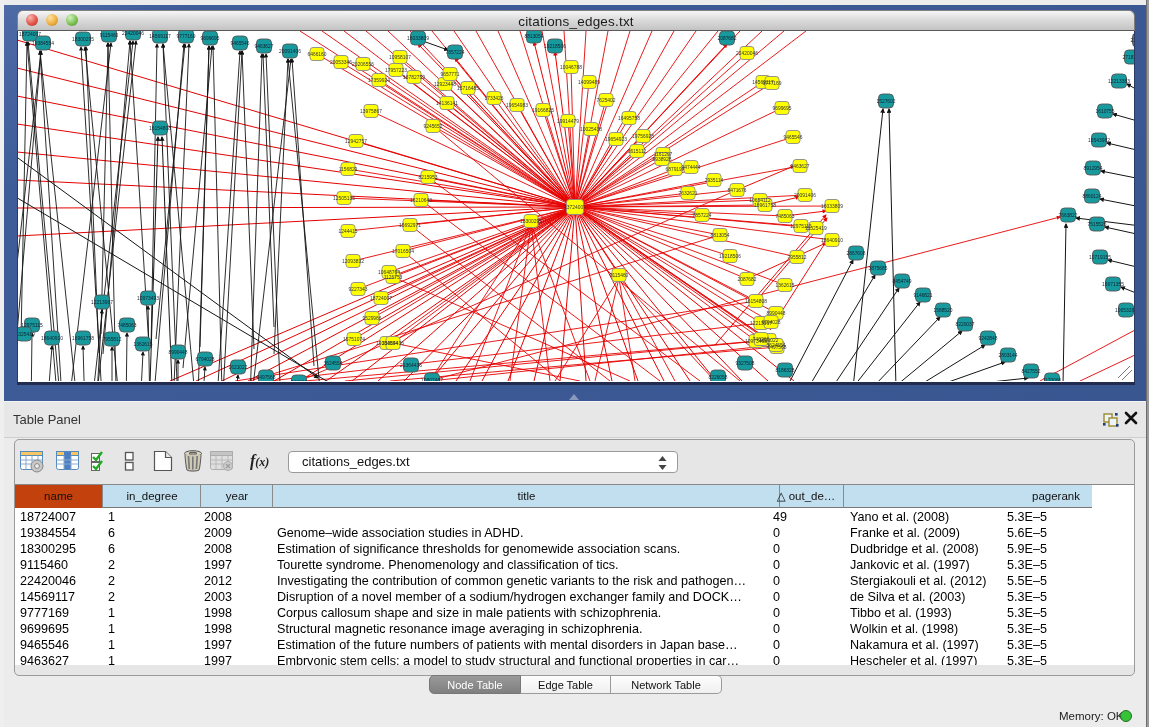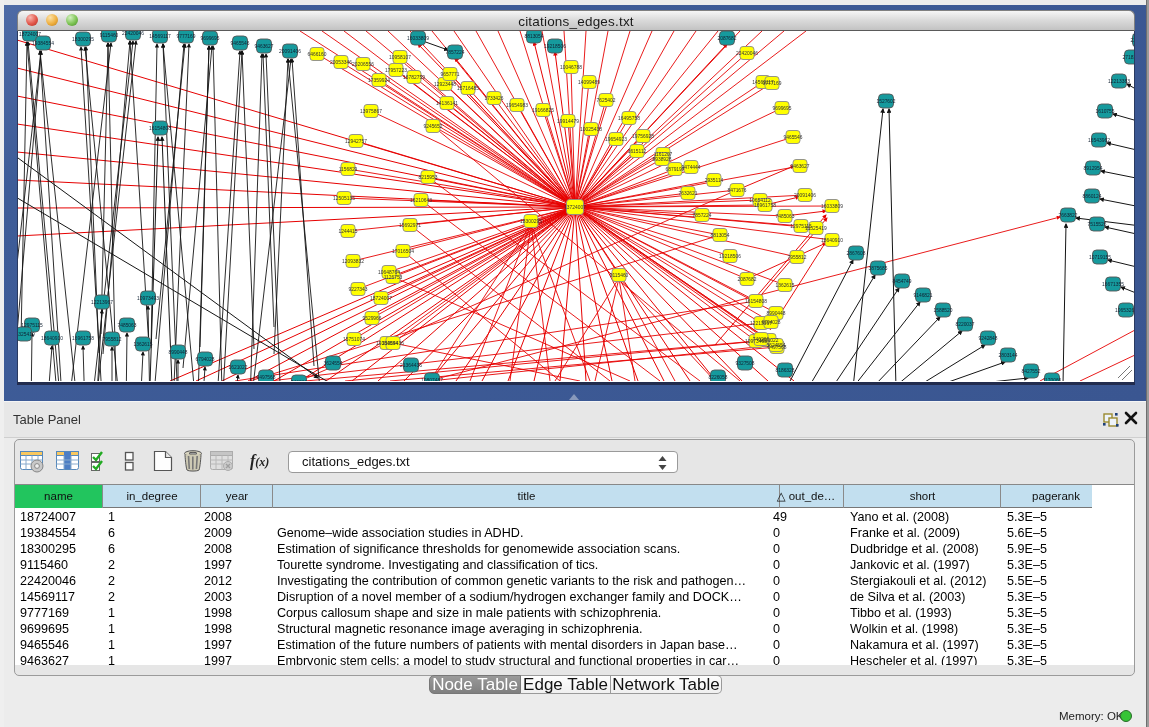--- a/index.html
+++ b/index.html
@@ -16,21 +16,21 @@
 #panel{left:14px;top:439px;width:1121px;height:237px;background:#e6e6e6;border:1px solid #9b9b9b;border-radius:5px}
 #ddown{left:288px;top:451px;width:390px;height:22px;background:#fff;border:1px solid #9a9a9a;border-radius:4px;font-size:13px;color:#111;line-height:20px;padding-left:13px}
 #tbl{left:15px;top:484px;width:1119px;height:181px;background:#fff;border-top:1px solid #888;overflow:hidden;font-size:12px}
 #thead{left:0;top:0;width:1077px;height:23px;background:#c2dfef;border-bottom:1px solid #777}
 .th{position:absolute;top:0;height:23px;border-right:1px solid #8a8a8a;text-align:center;line-height:23px;color:#111;overflow:hidden;font-size:11.5px}
 .tr{position:relative;height:16px;line-height:16px;white-space:nowrap;color:#000;font-size:12.6px}
 .tr div{position:absolute;top:0;height:16px;overflow:hidden}
 .c0{left:5px;width:80px}.c1{left:93px;width:90px}.c2{left:189px;width:66px}
 .c3{left:262px;width:489px}.c4{left:758px;width:70px}.c5{left:835px;width:160px}.c6{left:992px;width:85px}
 #rowsbox{left:0;top:24px;width:1105px}
-#tabs{left:429px;top:675px;height:19px;font-size:17px}
+#tabs{left:429px;top:675px;height:19px;font-size:11px}
 .tab{float:left;height:19px;line-height:18px;text-align:center;border:1px solid #9a9a9a;border-left:none;background:linear-gradient(#fdfdfd,#f0f0f0)}
 #tab1{width:92px;background:linear-gradient(#9a9a9a,#7f7f7f);color:#fff;border:1px solid #777;border-radius:5px 0 0 5px}
 #tab2{width:90px;color:#111}
 #tab3{width:111px;color:#111;border-radius:0 5px 5px 0}
 #mem{left:1059px;top:710px;font-size:11.5px;color:#222}
 #memdot{left:1120px;top:710px;width:12px;height:12px;border-radius:50%;background:#35c435;border:1px solid #2a6b2a}
 #grip{left:569px;top:394px;width:0;height:0;border-left:5px solid transparent;border-right:5px solid transparent;border-bottom:6px solid #8899bb}
 </style></head>
 <body>
 <div id="desktop" class="abs"></div>
@@ -658,26 +658,25 @@
       </g>
 </svg>
 </div>
 <div class="abs" style="left:250px;top:452px;font-family:'Liberation Serif',serif;font-style:italic;font-weight:bold;font-size:16px;color:#222">f<span style="font-size:12px">(x)</span></div>
 <div id="ddown" class="abs">citations_edges.txt<svg width="9" height="14" style="position:absolute;right:10px;top:4px">
       <path d="M4.5,0 L8.5,5 L0.5,5 z" fill="#444"></path>
       <path d="M4.5,14 L8.5,9 L0.5,9 z" fill="#444"></path>
     </svg></div>
 <div id="tbl" class="abs">
   <div id="thead" class="abs">
-    <div class="th" style="left:0;width:88px;background:#22c55e">name</div>
+    <div class="th" style="left:0;width:88px;background:#c2410c">name</div>
     <div class="th" style="left:89px;width:97px">in_degree</div>
     <div class="th" style="left:187px;width:71px">year</div>
     <div class="th" style="left:259px;width:506px">title</div>
     <div class="th" style="left:754px;width:75px">△ out_de…</div>
-    <div class="th" style="left:830px;width:156px">short</div>
     <div class="th" style="left:987px;width:108px;border-right:none">pagerank</div>
   </div>
   <div id="rowsbox" class="abs">
 <div class="tr">
         <div class="c0">18724007</div>
         <div class="c1">1</div>
         <div class="c2">2008</div>
         <div class="c4">49</div>
         <div class="c5">Yano et al. (2008)</div>
         <div class="c6">5.3E–5</div>
@@ -697,21 +696,21 @@
         <div class="c2">2008</div>
         <div class="c3">Estimation of significance thresholds for genomewide association scans.</div>
         <div class="c4">0</div>
         <div class="c5">Dudbridge et al. (2008)</div>
         <div class="c6">5.9E–5</div>
       </div>
 <div class="tr">
         <div class="c0">9115460</div>
         <div class="c1">2</div>
         <div class="c2">1997</div>
-        <div class="c3">Tourette syndrome. Investigating and classification of tics.</div>
+        <div class="c3">Tourette syndrome. Phenomenology and classification of tics.</div>
         <div class="c4">0</div>
         <div class="c5">Jankovic et al. (1997)</div>
         <div class="c6">5.3E–5</div>
       </div>
 <div class="tr">
         <div class="c0">22420046</div>
         <div class="c1">2</div>
         <div class="c2">2012</div>
         <div class="c3">Investigating the contribution of common genetic variants to the risk and pathogen…</div>
         <div class="c4">0</div>

